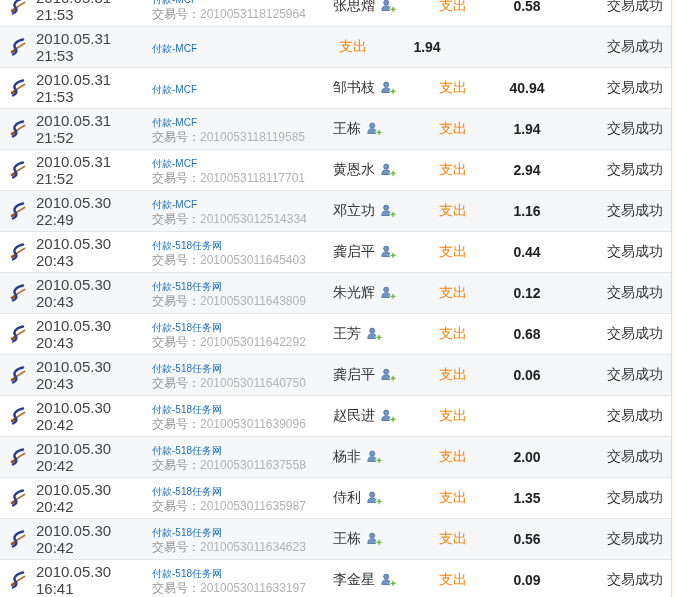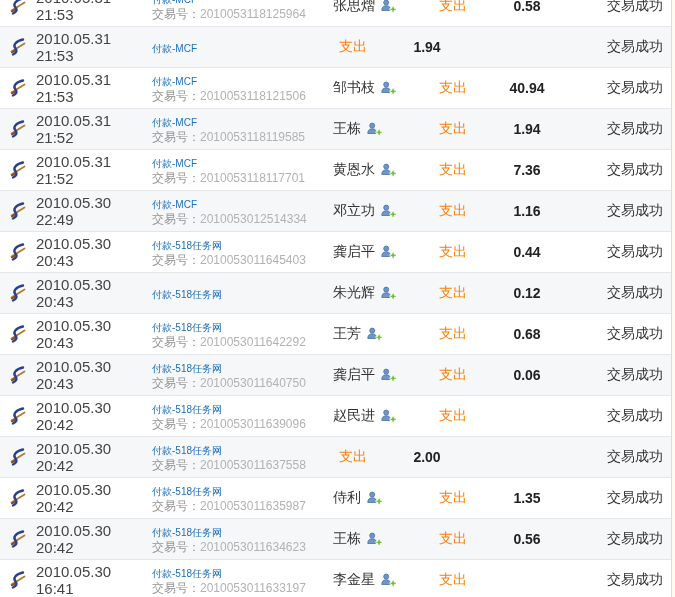--- a/index.html
+++ b/index.html
@@ -106,23 +106,20 @@
         <svg width="20" height="20" viewBox="0 0 20 20">
           <path d="M3.5 14.5 L16.5 6.5" stroke="#b07a33" stroke-width="1.8" stroke-linecap="round" fill="none"></path>
           <path d="M4 15.5 L7 13.5" stroke="#8a4a1f" stroke-width="2" stroke-linecap="round" fill="none"></path>
           <path d="M15 2.5 C8 4 4.5 8 7.5 11.5 C9.5 13.8 8.5 16 5 17.5" stroke="#2c3f8f" stroke-width="2.4" stroke-linecap="round" fill="none"></path>
         </svg>
       </span>
     </div>
     <div class="cell c-date">2010.05.31 21:53</div>
     <div class="cell c-detail">
       <a class="title" href="#">付款-MCF</a>
-      <div class="sub">
-        <span class="lbl">交易号：</span><span class="no">2010053118121506</span>
-      </div>
     </div>
     <div class="cell c-name">
       <span>邹书枝</span>
       <span class="addicon">
         <svg width="15" height="15" viewBox="0 0 15 15">
           <circle cx="5.2" cy="3.6" r="2.5" fill="#7096c8" stroke="#4a6fa5" stroke-width="0.8"></circle>
           <path d="M0.8 11.5 C0.8 7.8 2.8 6.8 5.2 6.8 C7.6 6.8 9.6 7.8 9.6 11.5 Z" fill="#7096c8" stroke="#4a6fa5" stroke-width="0.8"></path>
           <path d="M10.2 9.2 h2 v-2 h2 v2 h-2.0 M10.2 9.2 v2 h2 v2 h2 v-2 h-2 v-2" fill="none"></path>
           <path d="M11 7.2 h2.2 v2 h2 v2.2 h-2 v2 h-2.2 v-2 h-2 v-2.2 h2 Z" fill="#6cc02e" stroke="#ffffff" stroke-width="0.9"></path>
         </svg>
@@ -188,21 +185,21 @@
       <span class="addicon">
         <svg width="15" height="15" viewBox="0 0 15 15">
           <circle cx="5.2" cy="3.6" r="2.5" fill="#7096c8" stroke="#4a6fa5" stroke-width="0.8"></circle>
           <path d="M0.8 11.5 C0.8 7.8 2.8 6.8 5.2 6.8 C7.6 6.8 9.6 7.8 9.6 11.5 Z" fill="#7096c8" stroke="#4a6fa5" stroke-width="0.8"></path>
           <path d="M10.2 9.2 h2 v-2 h2 v2 h-2.0 M10.2 9.2 v2 h2 v2 h2 v-2 h-2 v-2" fill="none"></path>
           <path d="M11 7.2 h2.2 v2 h2 v2.2 h-2 v2 h-2.2 v-2 h-2 v-2.2 h2 Z" fill="#6cc02e" stroke="#ffffff" stroke-width="0.9"></path>
         </svg>
       </span>
     </div>
     <div class="cell c-dir">支出</div>
-    <div class="cell c-amount">7.36</div>
+    <div class="cell c-amount">2.94</div>
     <div class="cell c-status">交易成功</div>
   </div>
 
   <div class="row">
     <div class="cell c-icon">
       <span class="txicon">
         <svg width="20" height="20" viewBox="0 0 20 20">
           <path d="M3.5 14.5 L16.5 6.5" stroke="#b07a33" stroke-width="1.8" stroke-linecap="round" fill="none"></path>
           <path d="M4 15.5 L7 13.5" stroke="#8a4a1f" stroke-width="2" stroke-linecap="round" fill="none"></path>
           <path d="M15 2.5 C8 4 4.5 8 7.5 11.5 C9.5 13.8 8.5 16 5 17.5" stroke="#2c3f8f" stroke-width="2.4" stroke-linecap="round" fill="none"></path>
@@ -271,20 +268,23 @@
         <svg width="20" height="20" viewBox="0 0 20 20">
           <path d="M3.5 14.5 L16.5 6.5" stroke="#b07a33" stroke-width="1.8" stroke-linecap="round" fill="none"></path>
           <path d="M4 15.5 L7 13.5" stroke="#8a4a1f" stroke-width="2" stroke-linecap="round" fill="none"></path>
           <path d="M15 2.5 C8 4 4.5 8 7.5 11.5 C9.5 13.8 8.5 16 5 17.5" stroke="#2c3f8f" stroke-width="2.4" stroke-linecap="round" fill="none"></path>
         </svg>
       </span>
     </div>
     <div class="cell c-date">2010.05.30 20:43</div>
     <div class="cell c-detail">
       <a class="title" href="#">付款-518任务网</a>
+      <div class="sub">
+        <span class="lbl">交易号：</span><span class="no">2010053011643809</span>
+      </div>
     </div>
     <div class="cell c-name">
       <span>朱光辉</span>
       <span class="addicon">
         <svg width="15" height="15" viewBox="0 0 15 15">
           <circle cx="5.2" cy="3.6" r="2.5" fill="#7096c8" stroke="#4a6fa5" stroke-width="0.8"></circle>
           <path d="M0.8 11.5 C0.8 7.8 2.8 6.8 5.2 6.8 C7.6 6.8 9.6 7.8 9.6 11.5 Z" fill="#7096c8" stroke="#4a6fa5" stroke-width="0.8"></path>
           <path d="M10.2 9.2 h2 v-2 h2 v2 h-2.0 M10.2 9.2 v2 h2 v2 h2 v-2 h-2 v-2" fill="none"></path>
           <path d="M11 7.2 h2.2 v2 h2 v2.2 h-2 v2 h-2.2 v-2 h-2 v-2.2 h2 Z" fill="#6cc02e" stroke="#ffffff" stroke-width="0.9"></path>
         </svg>
@@ -403,20 +403,31 @@
         </svg>
       </span>
     </div>
     <div class="cell c-date">2010.05.30 20:42</div>
     <div class="cell c-detail">
       <a class="title" href="#">付款-518任务网</a>
       <div class="sub">
         <span class="lbl">交易号：</span><span class="no">2010053011637558</span>
       </div>
     </div>
+    <div class="cell c-name">
+      <span>杨非</span>
+      <span class="addicon">
+        <svg width="15" height="15" viewBox="0 0 15 15">
+          <circle cx="5.2" cy="3.6" r="2.5" fill="#7096c8" stroke="#4a6fa5" stroke-width="0.8"></circle>
+          <path d="M0.8 11.5 C0.8 7.8 2.8 6.8 5.2 6.8 C7.6 6.8 9.6 7.8 9.6 11.5 Z" fill="#7096c8" stroke="#4a6fa5" stroke-width="0.8"></path>
+          <path d="M10.2 9.2 h2 v-2 h2 v2 h-2.0 M10.2 9.2 v2 h2 v2 h2 v-2 h-2 v-2" fill="none"></path>
+          <path d="M11 7.2 h2.2 v2 h2 v2.2 h-2 v2 h-2.2 v-2 h-2 v-2.2 h2 Z" fill="#6cc02e" stroke="#ffffff" stroke-width="0.9"></path>
+        </svg>
+      </span>
+    </div>
     <div class="cell c-dir">支出</div>
     <div class="cell c-amount">2.00</div>
     <div class="cell c-status">交易成功</div>
   </div>
 
   <div class="row">
     <div class="cell c-icon">
       <span class="txicon">
         <svg width="20" height="20" viewBox="0 0 20 20">
           <path d="M3.5 14.5 L16.5 6.5" stroke="#b07a33" stroke-width="1.8" stroke-linecap="round" fill="none"></path>
@@ -503,16 +514,17 @@
       <span class="addicon">
         <svg width="15" height="15" viewBox="0 0 15 15">
           <circle cx="5.2" cy="3.6" r="2.5" fill="#7096c8" stroke="#4a6fa5" stroke-width="0.8"></circle>
           <path d="M0.8 11.5 C0.8 7.8 2.8 6.8 5.2 6.8 C7.6 6.8 9.6 7.8 9.6 11.5 Z" fill="#7096c8" stroke="#4a6fa5" stroke-width="0.8"></path>
           <path d="M10.2 9.2 h2 v-2 h2 v2 h-2.0 M10.2 9.2 v2 h2 v2 h2 v-2 h-2 v-2" fill="none"></path>
           <path d="M11 7.2 h2.2 v2 h2 v2.2 h-2 v2 h-2.2 v-2 h-2 v-2.2 h2 Z" fill="#6cc02e" stroke="#ffffff" stroke-width="0.9"></path>
         </svg>
       </span>
     </div>
     <div class="cell c-dir">支出</div>
+    <div class="cell c-amount">0.09</div>
     <div class="cell c-status">交易成功</div>
   </div>
 </div>
 </div>
 
 </body></html>

